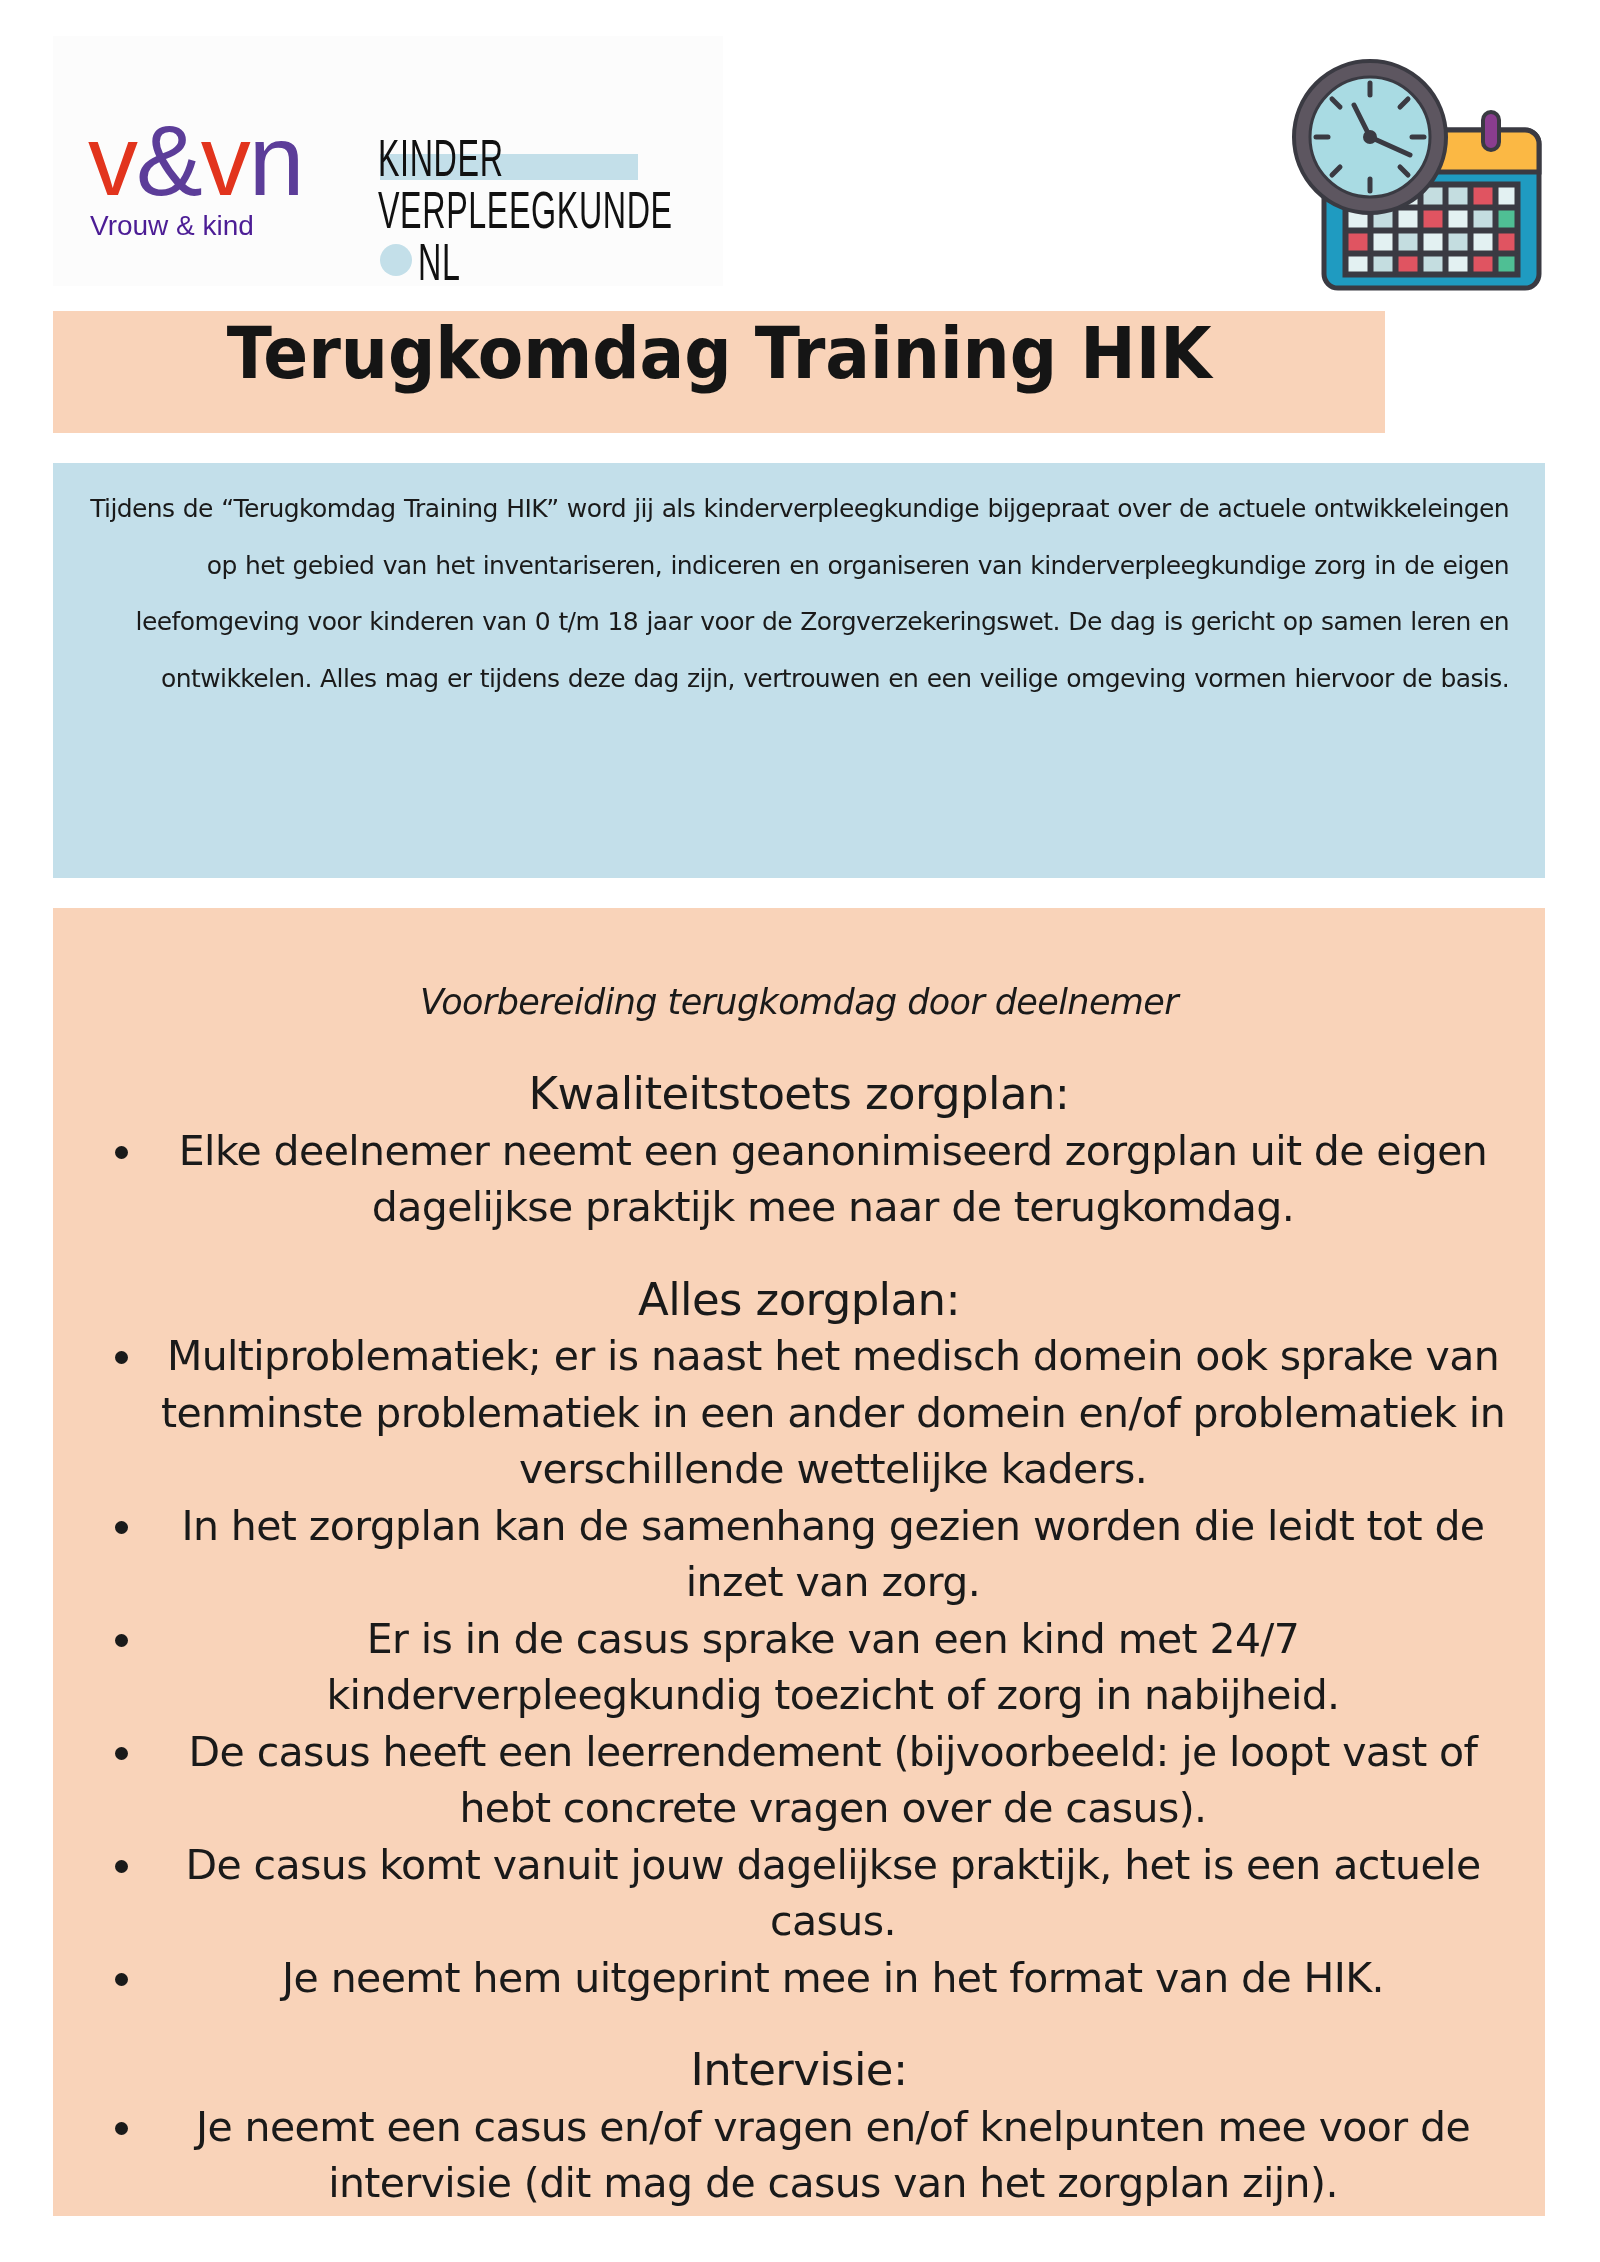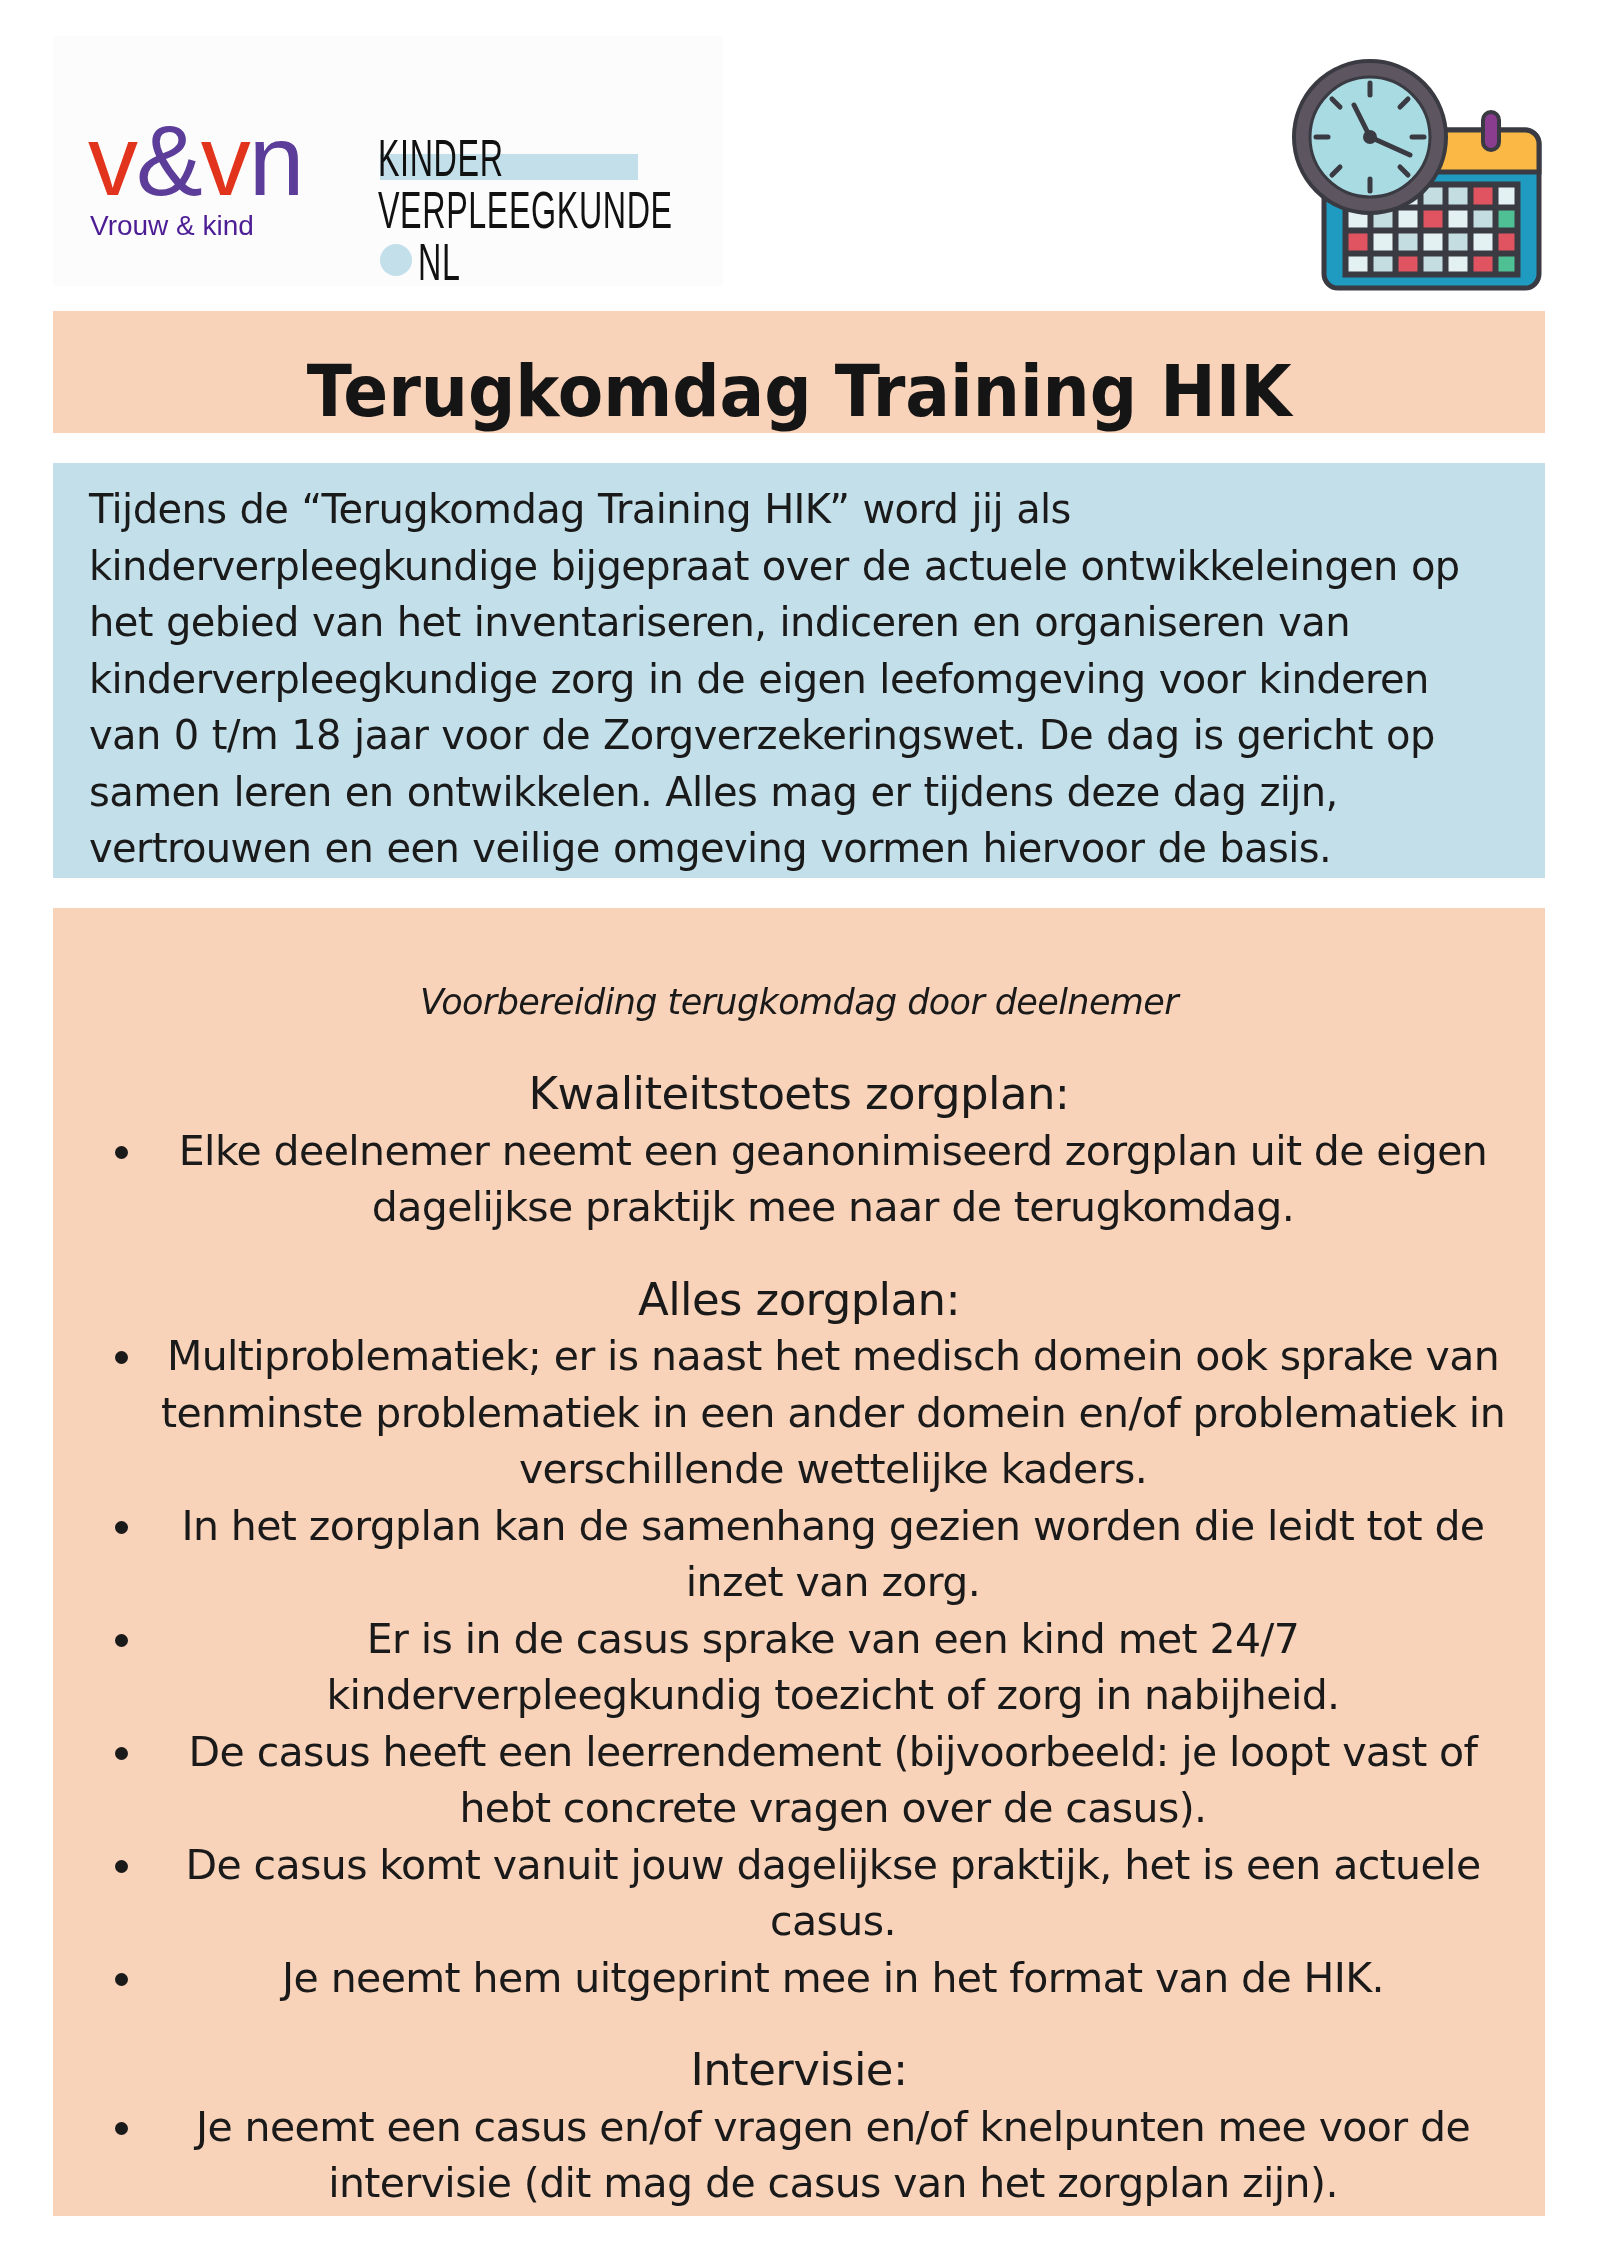--- a/index.html
+++ b/index.html
@@ -99,25 +99,25 @@
       left: 1288px;
       top: 55px;
       width: 260px;
       height: 245px;
     }
 
     .title-box {
       position: absolute;
       left: 53px;
       top: 311px;
-      width: 1492px;
+      width: 1332px;
       height: 122px;
       background: #f9d3b9;
       display: flex;
-      align-items: flex-end;
+      align-items: flex-start;
       justify-content: center;
     }
     .title-text {
       font-family: "DejaVu Sans", sans-serif;
       font-weight: bold;
       font-size: 72px;
       color: #151515;
       letter-spacing: 0px;
       transform: scaleX(0.92);
     }
@@ -126,26 +126,27 @@
       position: absolute;
       left: 53px;
       top: 463px;
       width: 1492px;
       height: 415px;
       background: #c3dfea;
       box-sizing: border-box;
       padding: 18px 36px 0 36px;
     }
     .intro-text {
-      font-size: 40px;
+      font-size: 25px;
       line-height: 56.5px;
       color: #1a1a1a;
       margin: 0;
       letter-spacing: -0.6px;
       word-spacing: 1px;
+      text-align: right;
     }
 
     .prep-box {
       position: absolute;
       left: 53px;
       top: 908px;
       width: 1492px;
       height: 1308px;
       background: #f9d3b9;
       box-sizing: border-box;

